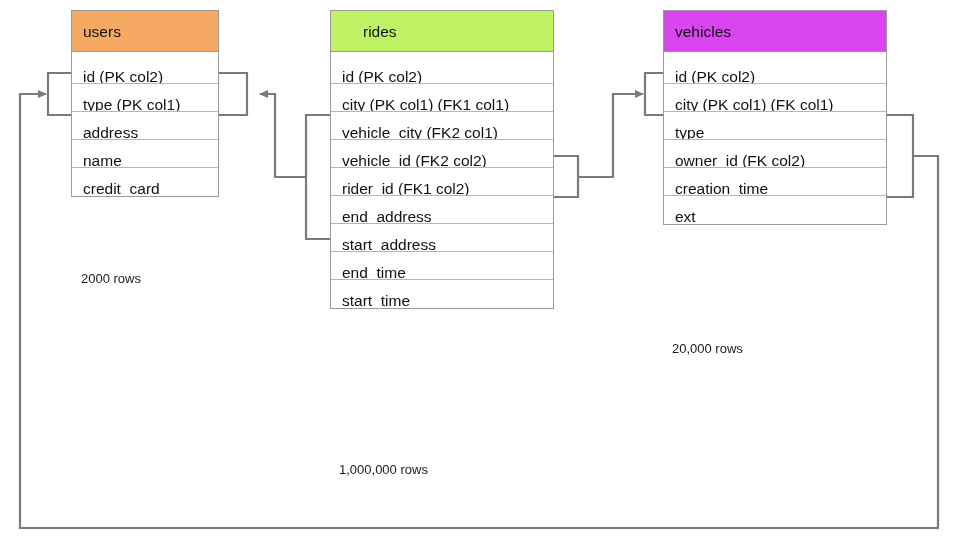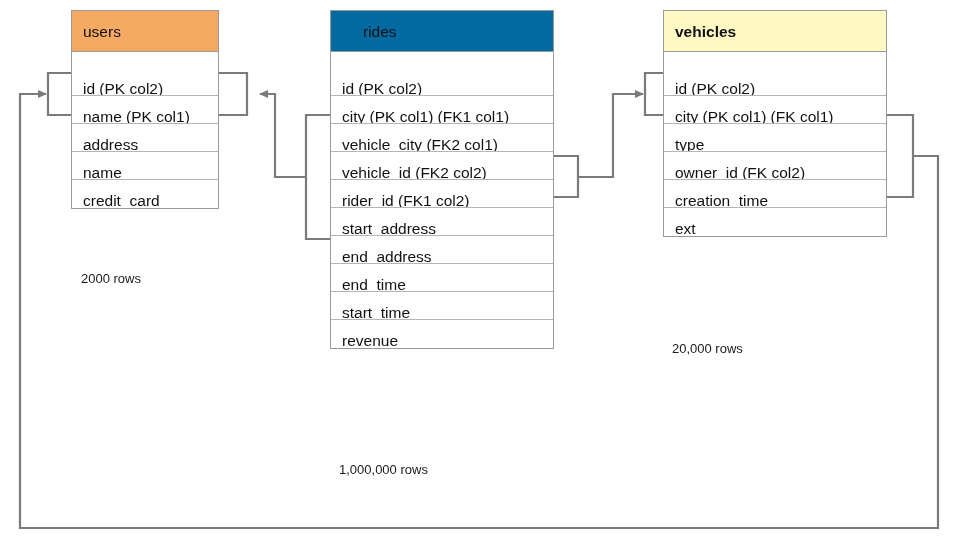--- a/index.html
+++ b/index.html
@@ -37,21 +37,21 @@
   }
   .entity-header {
     box-sizing: border-box;
     height: 42px;
     line-height: 42px;
     padding: 0 0 0 11px;
     font-size: 15.5px;
     color: #111111;
     border: 1px solid #9a9a9a;
     border-bottom: 1px solid #9a9a9a;
-    margin: -1px -1px 16px -1px;
+    margin: -1px -1px 4px -1px;
     white-space: nowrap;
     overflow: hidden;
   }
   .field-row {
     box-sizing: border-box;
     height: 28px;
     line-height: 41px;
     padding: 0 0 0 11px;
     font-size: 15.5px;
     color: #111111;
@@ -99,44 +99,43 @@
 
       <path d="M887,115 L913,115 L913,197 L887,197"></path>
 
       <path d="M913,156 L938,156 L938,528 L20,528 L20,94 L46,94" marker-end="url(#arrow)"></path>
     </g>
   </svg>
 
   <div class="entity" style="left:71px; top:11px; width:148px;">
     <div class="entity-header" style="background:#f5a962;">users</div>
     <div class="field-row">id (PK col2)</div>
-    <div class="field-row">name (PK col1)</div>
+    <div class="field-row">type (PK col1)</div>
     <div class="field-row">address</div>
     <div class="field-row">name</div>
     <div class="field-row">credit_card</div>
   </div>
   <div class="row-count" style="left:81px; top:271px;">2000 rows</div>
 
   <div class="entity" style="left:330px; top:11px; width:224px;">
-    <div class="entity-header" style="background:#0369a1;padding-left:32px;">rides</div>
+    <div class="entity-header" style="background:#bef264;padding-left:32px;">rides</div>
     <div class="field-row">id (PK col2)</div>
     <div class="field-row">city (PK col1) (FK1 col1)</div>
     <div class="field-row">vehicle_city (FK2 col1)</div>
     <div class="field-row">vehicle_id (FK2 col2)</div>
     <div class="field-row">rider_id (FK1 col2)</div>
+    <div class="field-row">end_address</div>
     <div class="field-row">start_address</div>
-    <div class="field-row">end_address</div>
     <div class="field-row">end_time</div>
     <div class="field-row">start_time</div>
-    <div class="field-row">revenue</div>
   </div>
   <div class="row-count" style="left:339px; top:462px;">1,000,000 rows</div>
 
   <div class="entity" style="left:663px; top:11px; width:224px;">
-    <div class="entity-header" style="background:#fef9c3;font-weight:bold;">vehicles</div>
+    <div class="entity-header" style="background:#d946ef;">vehicles</div>
     <div class="field-row">id (PK col2)</div>
     <div class="field-row">city (PK col1) (FK col1)</div>
     <div class="field-row">type</div>
     <div class="field-row">owner_id (FK col2)</div>
     <div class="field-row">creation_time</div>
     <div class="field-row">ext</div>
   </div>
   <div class="row-count" style="left:672px; top:341px;">20,000 rows</div>
 
 </div>

